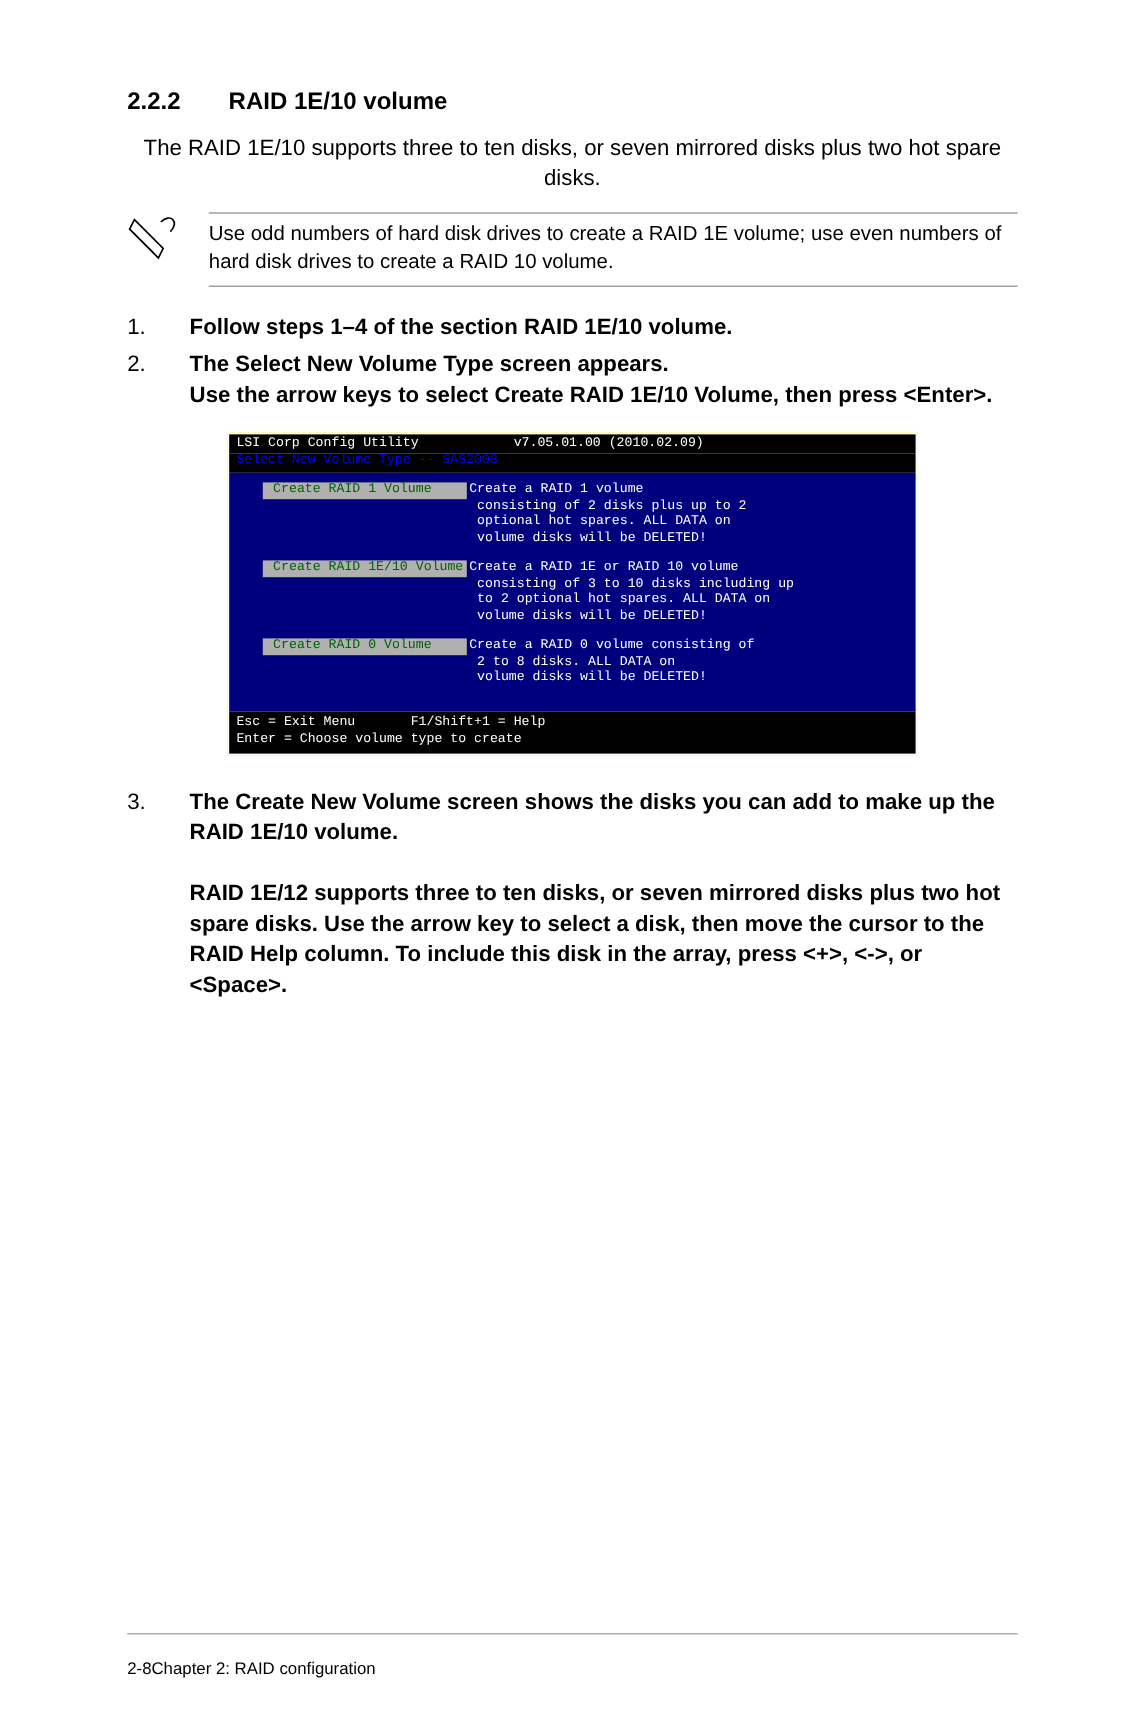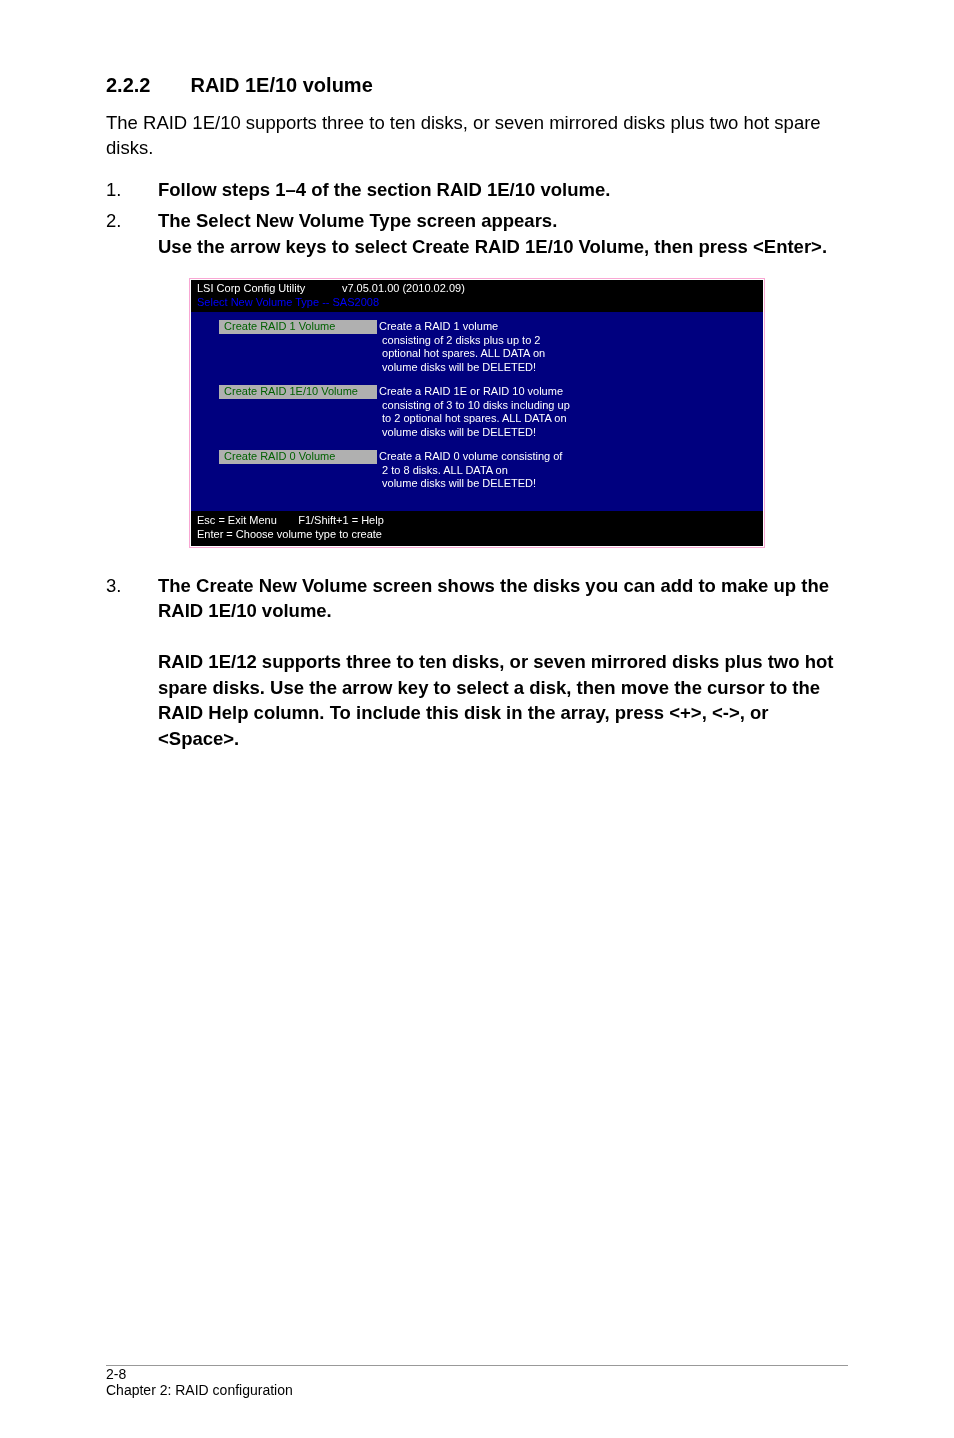--- a/index.html
+++ b/index.html
@@ -19,20 +19,21 @@
     font-weight: bold;
     font-size: 20px;
     margin: 0 0 14px 0;
     display: flex;
     gap: 40px;
   }
   .body-text {
     font-size: 18.5px;
     line-height: 1.35;
     margin: 0 0 16px 0;
+    text-align: center;
   }
   .note-row {
     display: flex;
     align-items: flex-start;
     gap: 22px;
     margin: 8px 0 20px 0;
   }
   .note-icon svg { display: block; }
   .note-lines {
     flex: 1;
@@ -49,66 +50,75 @@
     font-size: 18.5px;
     line-height: 1.38;
     margin-bottom: 6px;
   }
   .ol .li .num { width: 16px; flex: 0 0 auto; }
   .ol .li .content { flex: 1; font-weight: bold; }
 
   .terminal {
     width: 578px;
     margin: 14px auto 24px auto;
-    background: #f9a8d4;
+    background: #fef9c3;
     border: 3px double #fff;
-    font-family: Liberation Sans, sans-serif;
+    font-family: Liberation Mono, monospace;
     font-size: 11px;
     color: #fff;
     line-height: 1.25;
     padding: 0;
   }
   .term-title { background:#000; color:#fff; padding: 2px 6px 0 6px; white-space: pre; }
   .term-sub   { background:#000; color:#00f; padding: 0 6px 2px 6px; }
   .term-body  { background:#00007f; padding: 8px 6px 10px 6px; }
   .term-opt-row { display:flex; align-items:flex-start; margin-bottom: 10px; }
   .term-opt {
     background:#b0b0b0; color:#006000;
-    padding: 0 2px; margin-left: 22px; width: 158px;
+    padding: 0 2px; margin-left: 22px; width: 170px;
     white-space: pre; flex: 0 0 auto;
   }
   .term-desc { color:#fff; white-space: pre; margin-left: 2px; }
   .term-foot { background:#000; color:#fff; padding: 3px 6px 4px 6px; white-space: pre; }
 
   .footer {
     position: absolute;
     bottom: 40px;
     left: 106px;
     right: 106px;
     border-top: 1px solid #999;
-    padding-top: 0;
+    padding-top: 20px;
     font-size: 14px;
     display: flex;
     justify-content: flex-start;
     color: #000;
-    flex-direction: column;
   }
 </style>
 </head>
 <body>
 
 <div class="page">
 
   <h2 class="sec-heading">
     <span>2.2.2</span>
     <span>RAID 1E/10 volume</span>
   </h2>
 
   <p class="body-text">The RAID 1E/10 supports three to ten disks, or seven mirrored disks plus two hot spare disks.</p>
 
+  <div class="note-row">
+    <span class="note-icon">
+      <svg width="46" height="40" viewBox="0 0 46 40">
+        <path d="M6 6 L30 30 L26 38 L22 34 L2 14 Z" fill="none" stroke="#000" stroke-width="1.4"></path>
+        <path d="M28 8 C36 0 44 8 36 16" fill="none" stroke="#000" stroke-width="1.4"></path>
+        <line x1="2" y1="14" x2="22" y2="34" stroke="#000" stroke-width="1"></line>
+      </svg>
+    </span>
+    <div class="note-lines">Use odd numbers of hard disk drives to create a RAID 1E volume; use even numbers of hard disk drives to create a RAID 10 volume.</div>
+  </div>
 
 
   <div class="ol">
     <div class="li">
       <span class="num">1.</span>
       <span class="content">
         <span>Follow steps 1–4 of the section </span><b>RAID 1E/10 volume</b><span>.</span>
       </span>
     </div>
     <div class="li">

